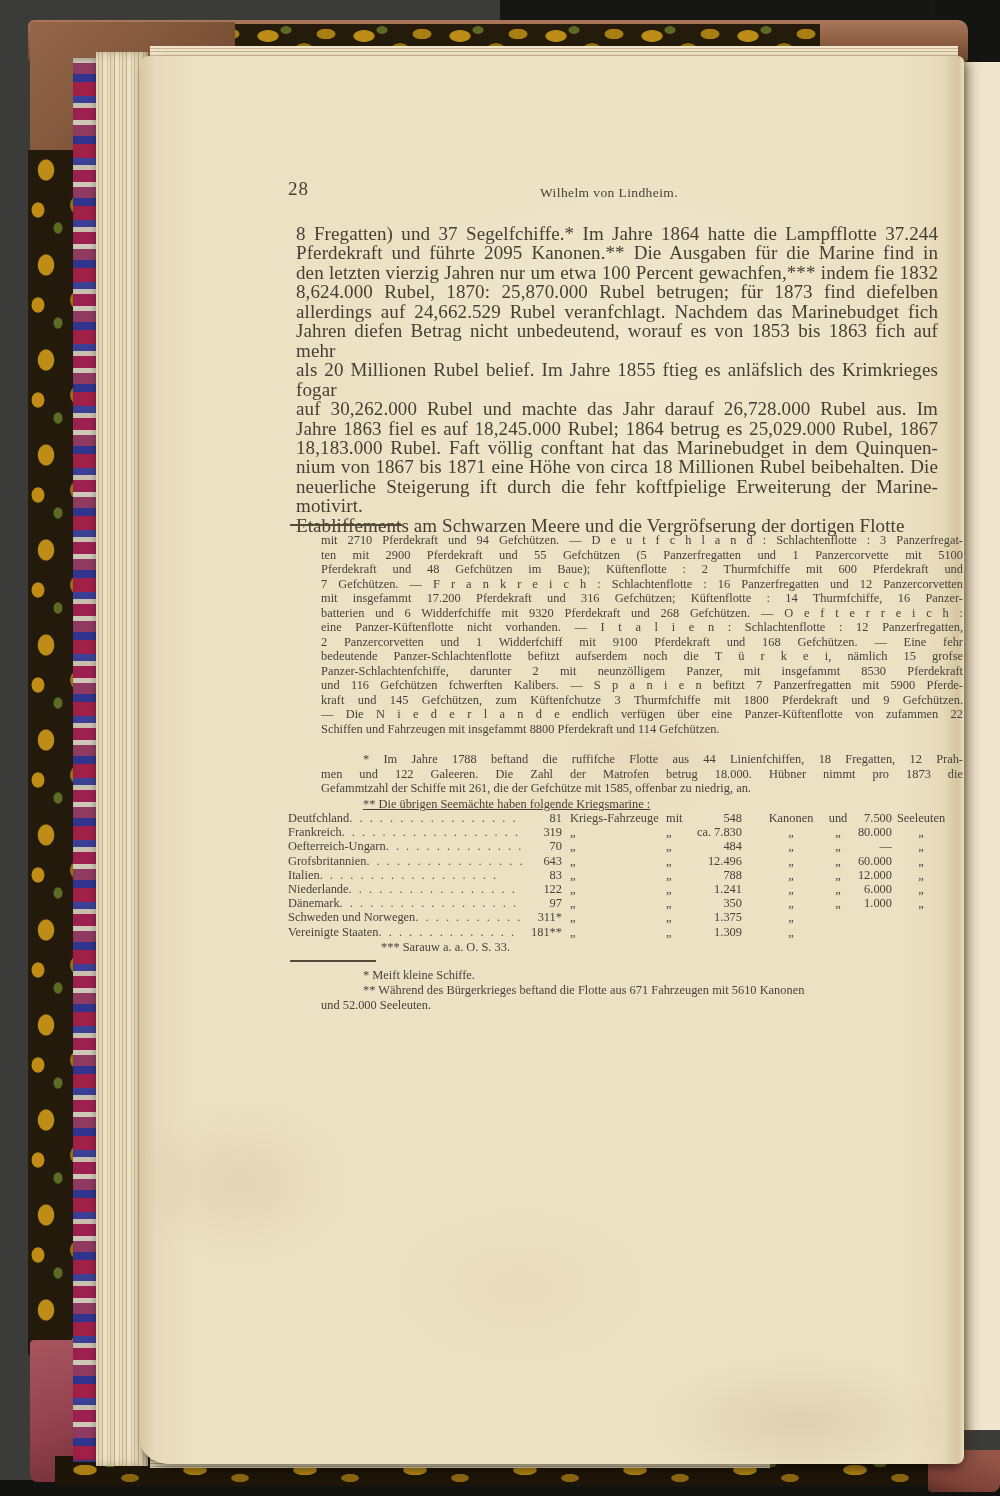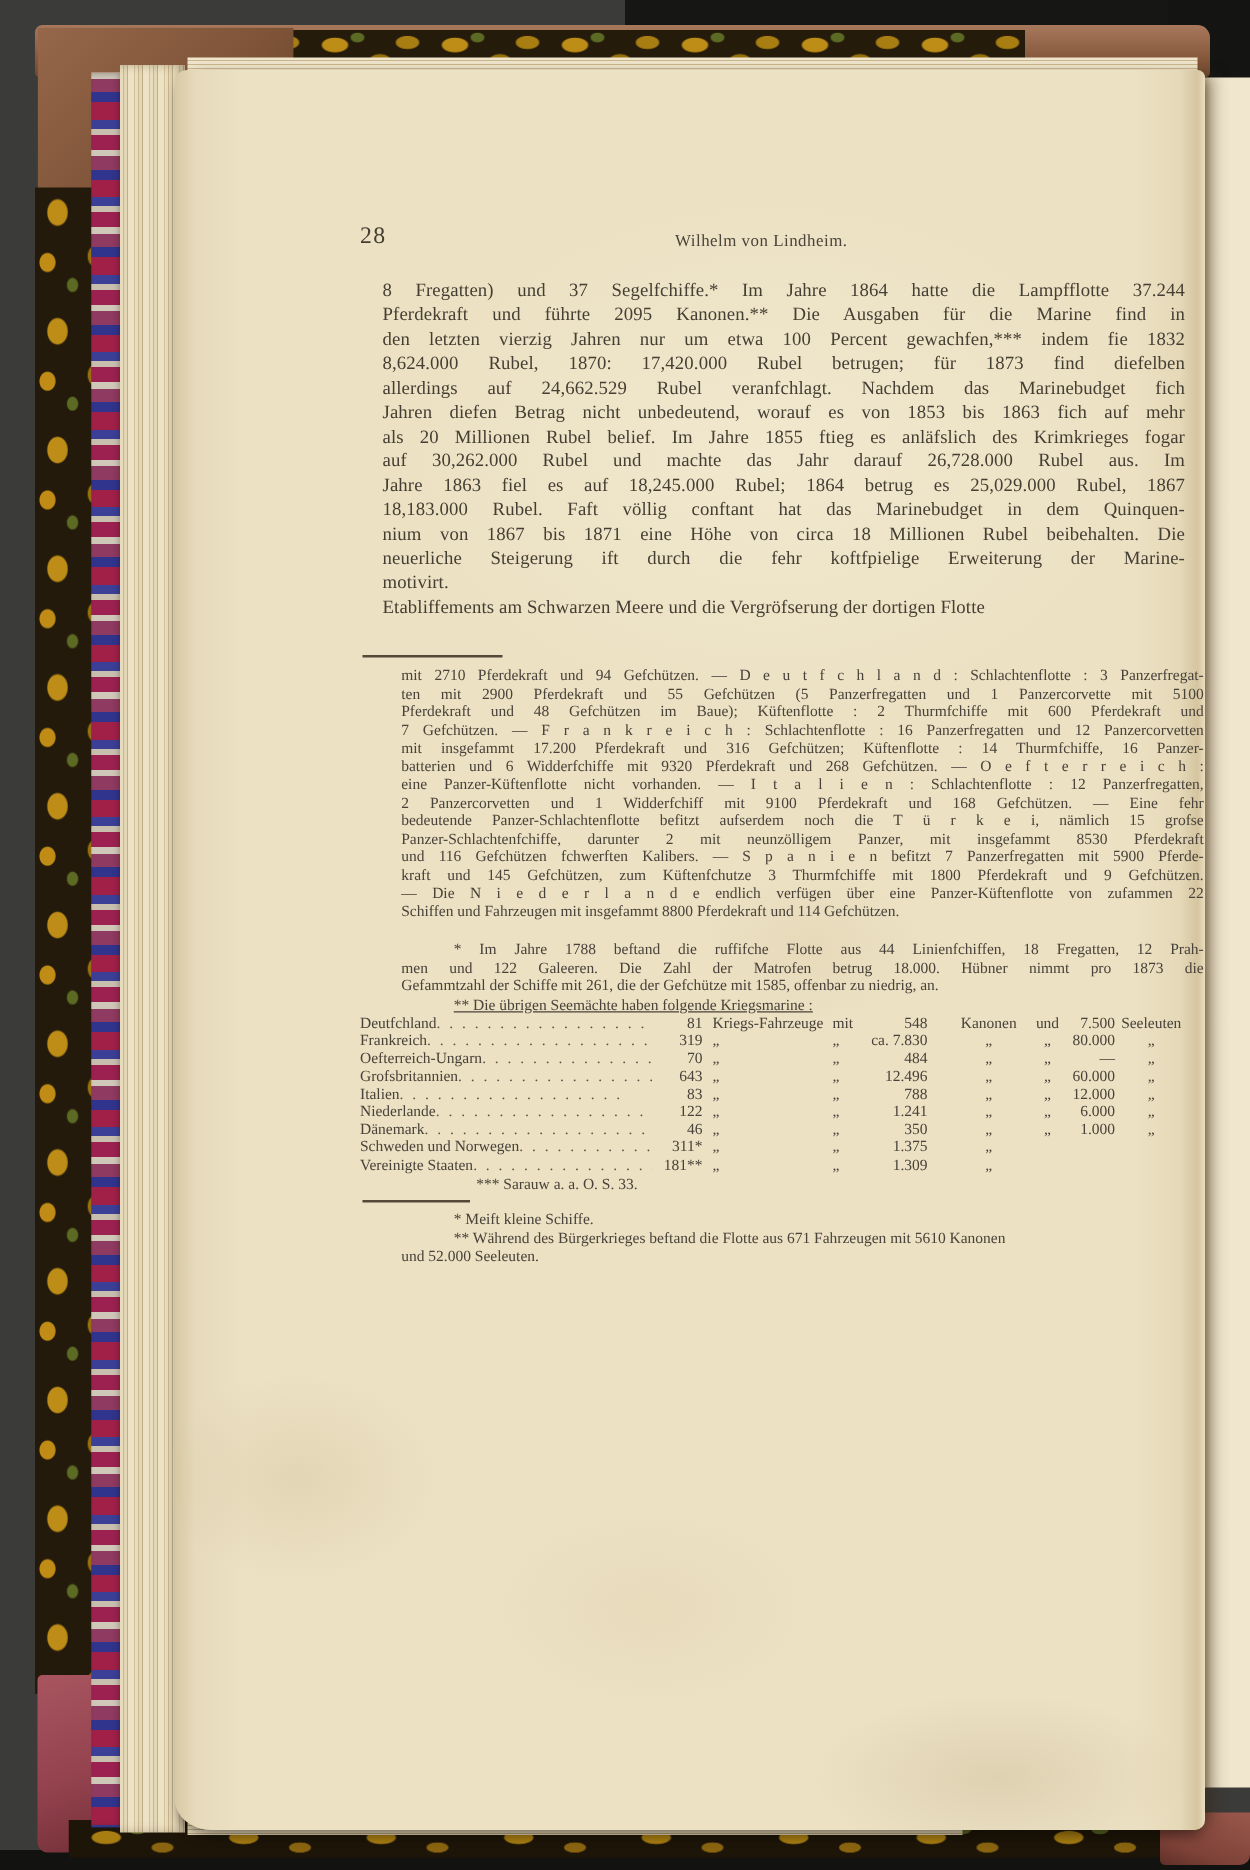--- a/index.html
+++ b/index.html
@@ -80,22 +80,22 @@
   .content{position:absolute;left:148px;top:0;width:642px;height:1408px;color:#453e33;}
 
   
   .hdr-num{position:absolute;left:0;top:122px;font-size:19px;letter-spacing:1px;}
   .hdr-title{position:absolute;left:0;top:129px;width:100%;text-align:center;
     font-size:13.5px;letter-spacing:0.4px;color:#4a443a;}
 
   
   .jpara .ln{text-align:justify;text-align-last:justify;white-space:normal;}
   .jpara .ln:last-child{text-align:left;text-align-last:left;}
-  .main-text{position:absolute;left:18px;top:168px;width:642px;
-    font-size:15px;line-height:19.45px;letter-spacing:0.1px;}
+  .main-text{position:absolute;left:8px;top:168px;width:642px;
+    font-size:19px;line-height:19.45px;letter-spacing:0.1px;}
   .rule1{position:absolute;left:2px;top:468px;width:112px;height:1.5px;background:#55493a;}
   .fn{font-size:12.4px;line-height:14.5px;color:#49423a;margin-left:33px;}
   .fn-block{position:absolute;left:0;top:477px;width:642px;}
   .fn-star{position:absolute;left:0;top:696px;width:642px;}
   .fn-star .ln:first-child{text-indent:42px;}
   .fn2-intro{position:absolute;left:42px;top:741px;width:600px;text-decoration:underline;}
 
   
   .navy{position:absolute;left:0;top:755px;width:642px;}
   .nrow{display:flex;height:14.2px;font-size:12.4px;line-height:14.2px;color:#49423a;}
@@ -152,21 +152,21 @@
     <div class="content">
 
       <div class="hdr-num">28</div>
       <div class="hdr-title">Wilhelm von Lindheim.</div>
 
       <div class="main-text jpara">
 
       <div class="ln">8 Fregatten) und 37 Segelfchiffe.* Im Jahre 1864 hatte die Lampfflotte 37.244</div>
           <div class="ln">Pferdekraft und führte 2095 Kanonen.** Die Ausgaben für die Marine find in</div>
           <div class="ln">den letzten vierzig Jahren nur um etwa 100 Percent gewachfen,*** indem fie 1832</div>
-          <div class="ln">8,624.000 Rubel, 1870: 17,420.000 Rubel betrugen; für 1873 find diefelben</div>
+          <div class="ln">8,624.000 Rubel, 1870: 25,870.000 Rubel betrugen; für 1873 find diefelben</div>
           <div class="ln">allerdings auf 24,662.529 Rubel veranfchlagt. Nachdem das Marinebudget fich</div>
           <div class="ln">Jahren diefen Betrag nicht unbedeutend, worauf es von 1853 bis 1863 fich auf mehr</div>
           <div class="ln">als 20 Millionen Rubel belief. Im Jahre 1855 ftieg es anläfslich des Krimkrieges fogar</div>
           <div class="ln">auf 30,262.000 Rubel und machte das Jahr darauf 26,728.000 Rubel aus. Im</div>
           <div class="ln">Jahre 1863 fiel es auf 18,245.000 Rubel; 1864 betrug es 25,029.000 Rubel, 1867</div>
           <div class="ln">18,183.000 Rubel.  Faft völlig conftant hat das Marinebudget in dem Quinquen-</div>
           <div class="ln">nium von 1867 bis 1871 eine Höhe von circa 18 Millionen Rubel beibehalten. Die</div>
           <div class="ln">neuerliche Steigerung ift durch die fehr koftfpielige Erweiterung der Marine-</div>
           <div class="ln">motivirt.</div>
           <div class="ln">Etabliffements am Schwarzen Meere und die Vergröfserung der dortigen Flotte</div>
@@ -285,21 +285,21 @@
           <div class="c c-k1">„</div>
           <div class="c c-k2">„</div>
           <div class="c c-men">6.000</div>
           <div class="c c-s1">„</div>
         </div>
           <div class="nrow">
           <div class="c c-name">
             <span class="nm">Dänemark</span>
               <span class="lead"></span>
           </div>
-          <div class="c c-ships">46</div>
+          <div class="c c-ships">97</div>
           <div class="c c-f1">„</div>
           <div class="c c-f2">„</div>
           <div class="c c-guns">350</div>
           <div class="c c-k1">„</div>
           <div class="c c-k2">„</div>
           <div class="c c-men">1.000</div>
           <div class="c c-s1">„</div>
         </div>
           <div class="nrow">
           <div class="c c-name">

